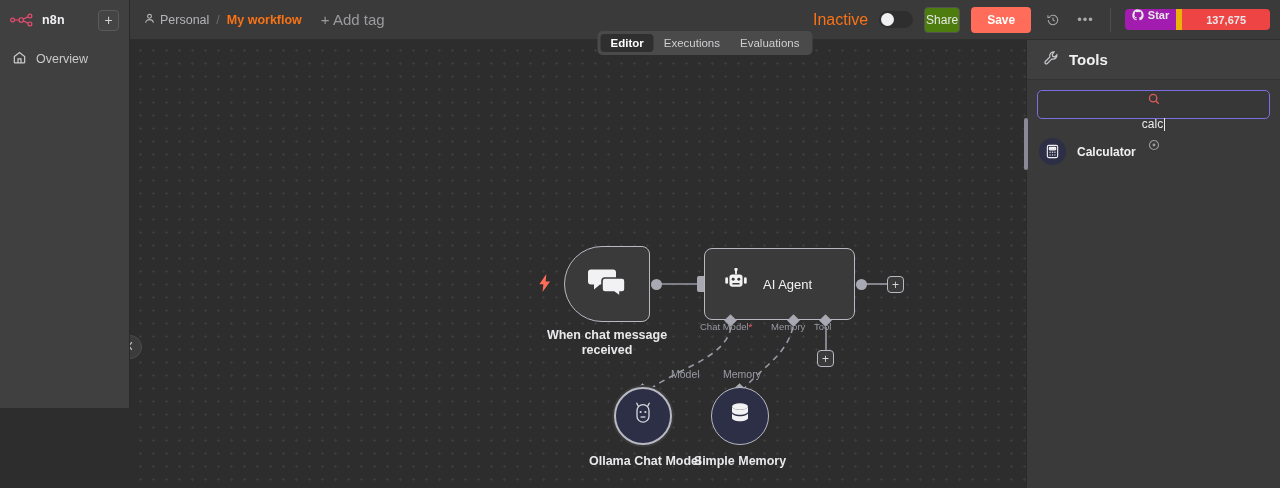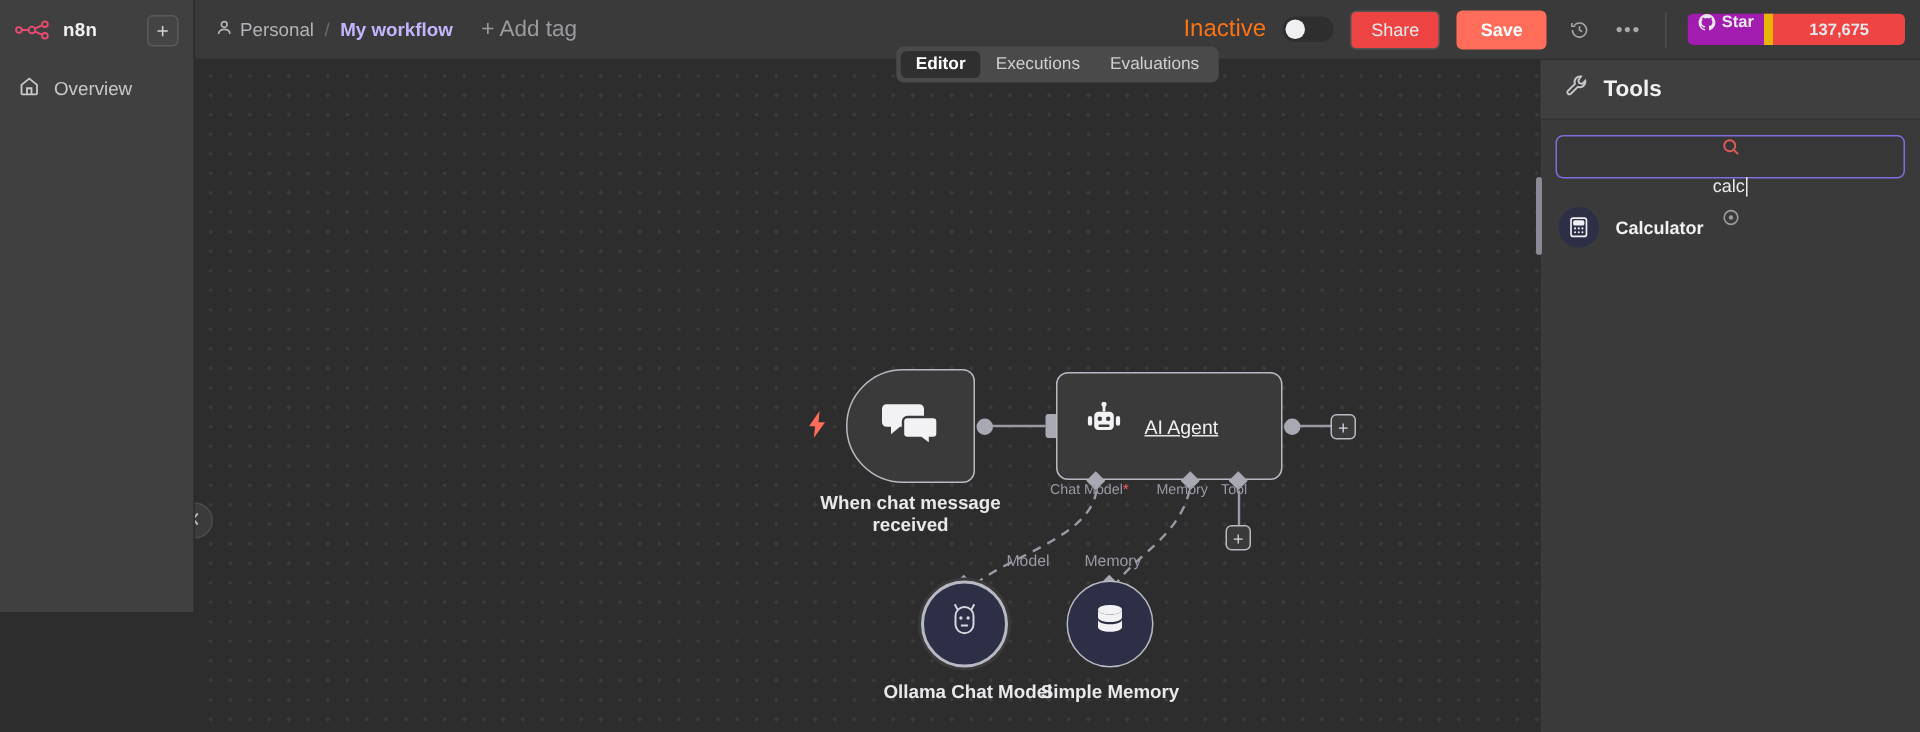--- a/index.html
+++ b/index.html
@@ -49,37 +49,37 @@
   .topbar {
     height: 40px; background: #3a3a3a;
     border-bottom: 1px solid #2e2e2e;
     display: flex; align-items: center;
     padding: 0 10px 0 14px;
     position: relative; z-index: 20;
   }
   .crumbs { display: flex; align-items: center; gap: 7px; font-size: 12.5px; }
   .crumb-personal { display: flex; align-items: center; gap: 5px; color: #b4b4b8; cursor: pointer; }
   .crumb-sep { color: #6b6b6e; }
-  .crumb-title { color: #c4b5fd; font-weight: bold; cursor: pointer; }
+  .crumb-title { color: #f97316; font-weight: bold; cursor: pointer; }
   .add-tag { color: #9b9b9f; font-size: 15px; margin-left: 12px; cursor: pointer; }
 
   .top-right { margin-left: auto; display: flex; align-items: center; gap: 11px; }
   .inactive-label { font-size: 16px; color: #f97316; }
   .toggle {
     width: 34px; height: 17px; border-radius: 9px;
     background: #2e2e2e; position: relative; cursor: pointer;
   }
   .toggle .knob {
     position: absolute; top: 2px; left: 2px;
     width: 13px; height: 13px; border-radius: 50%;
     background: #f0f0f2;
   }
   .btn-share {
-    background: #ef4444; border: 1px solid #525252; color: #e8e8ea;
-    font-size: 12px; padding: 5px 13px; border-radius: 4px; cursor: pointer;
+    background: #4d7c0f; border: 1px solid #525252; color: #e8e8ea;
+    font-size: 12px; padding: 5px 1px; border-radius: 4px; cursor: pointer;
     font-family: "Liberation Sans", sans-serif;
   }
   .btn-save {
     background: #ff6d5a; color: #fff; border: none;
     font-size: 12px; font-weight: bold; padding: 6px 16px;
     border-radius: 4px; cursor: pointer;
     font-family: "Liberation Sans", sans-serif;
   }
   .icon-btn {
     width: 22px; height: 22px; display: flex;
@@ -159,21 +159,21 @@
   .trigger-label { left: 396px; top: 288px; width: 162px; }
 
   
   .agent-node {
     left: 574px; top: 208px;
     width: 151px; height: 72px;
     background: #3a3a3a;
     border: 1.5px solid #b9b9c4;
     border-radius: 8px;
     display: flex; align-items: center; gap: 12px;
-    padding-left: 16px; cursor: pointer; text-decoration: underline;
+    padding-left: 16px; cursor: pointer;
   }
   .agent-name { font-size: 13px; color: #f0f0f2; }
 
   .port-dot {
     position: absolute; width: 11px; height: 11px;
     border-radius: 50%; background: #a9a9b4;
   }
   .port-diamond {
     position: absolute; width: 9px; height: 9px;
     background: #a9a9b4; transform: rotate(45deg);

